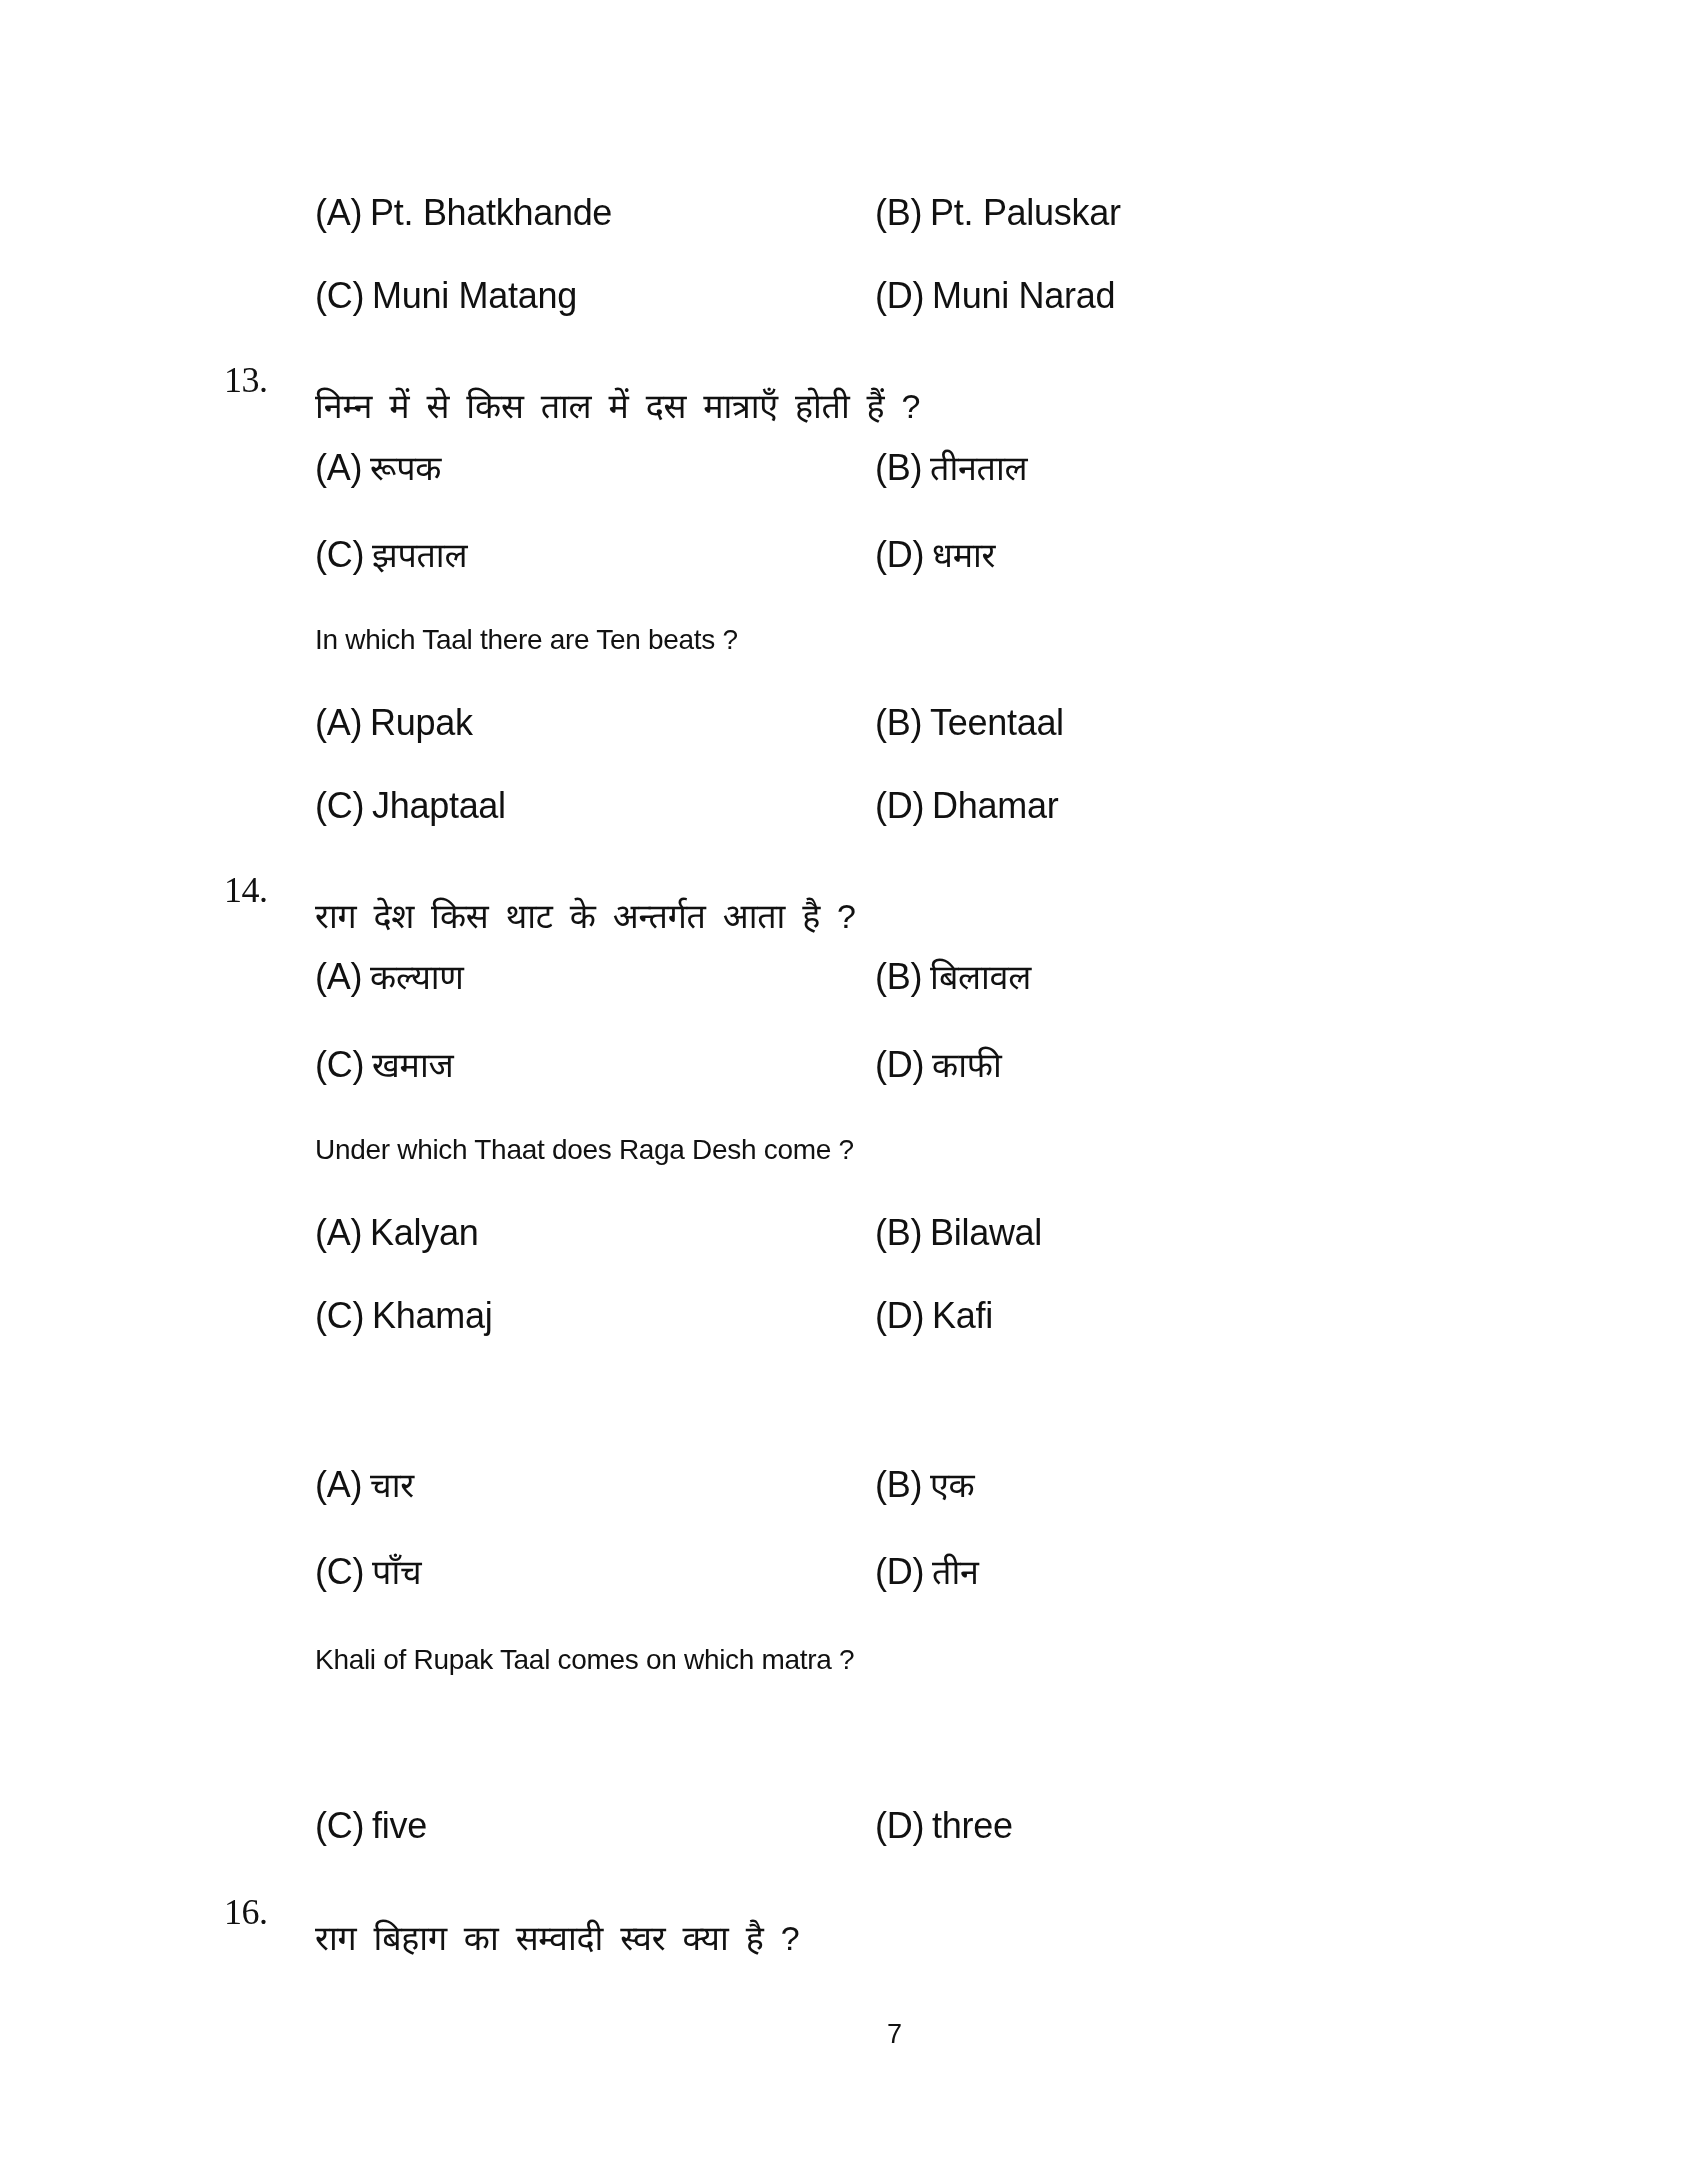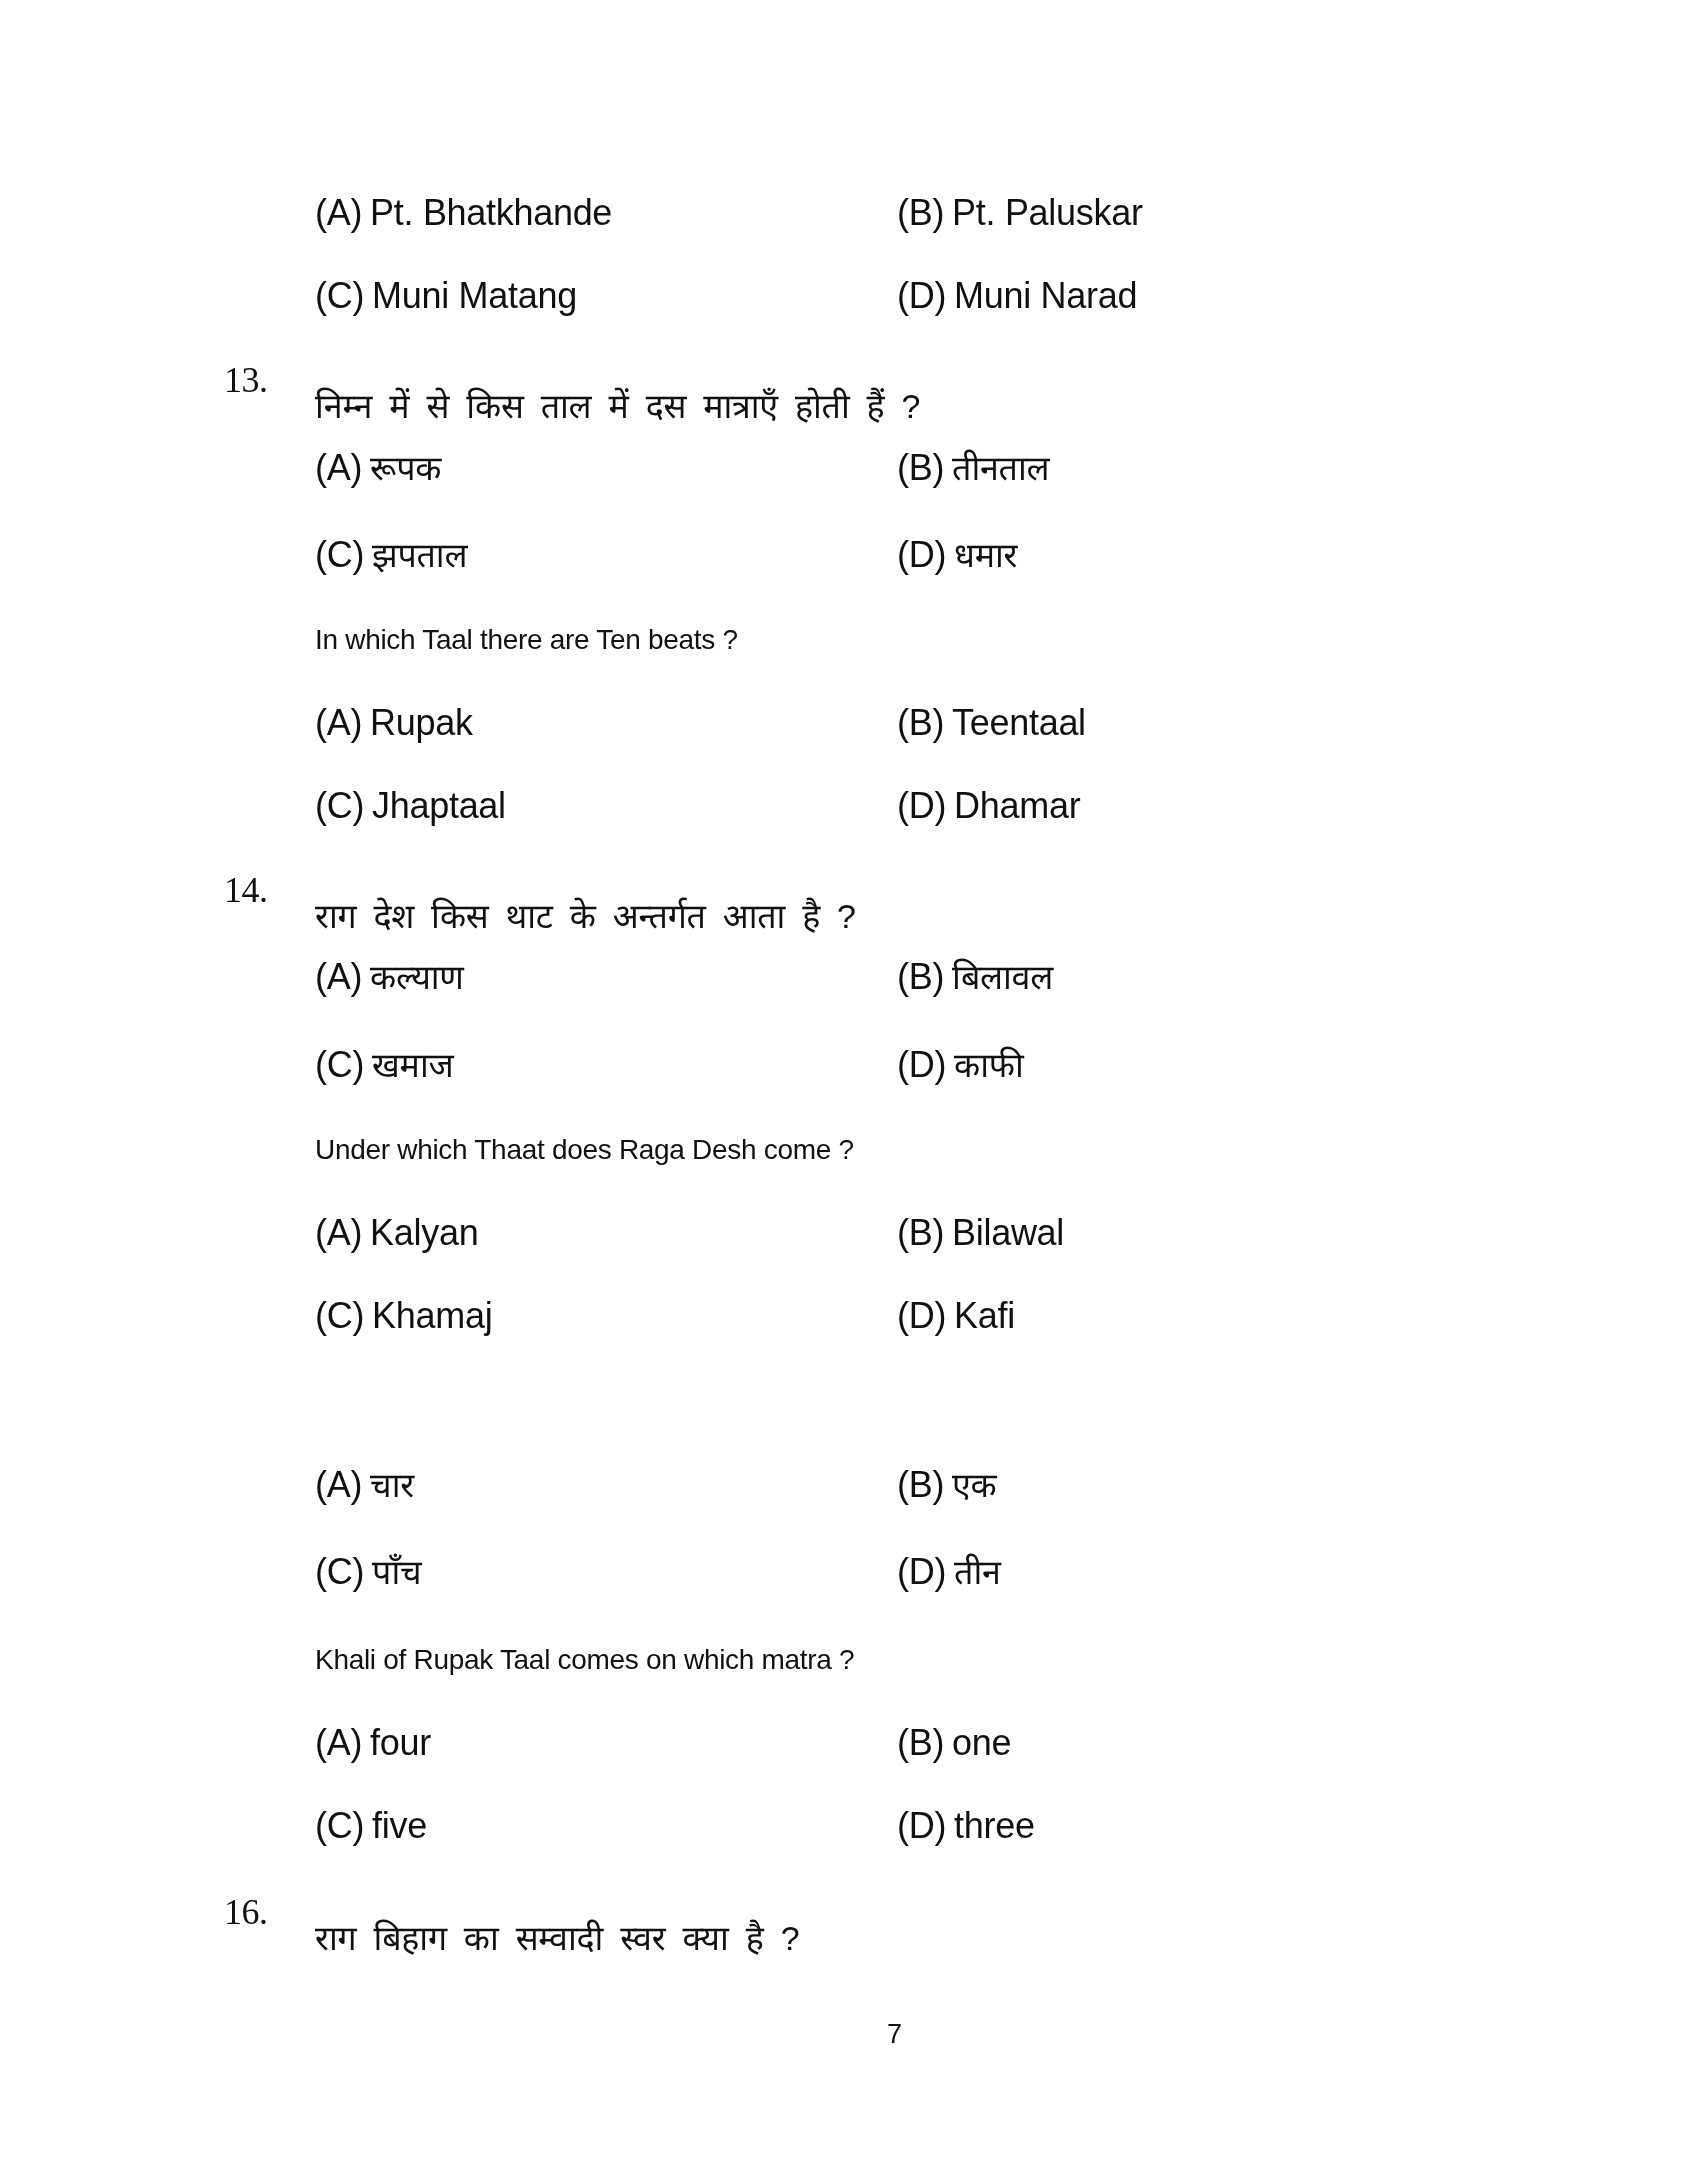--- a/index.html
+++ b/index.html
@@ -51,21 +51,21 @@
       word-spacing: 8px;
       margin-top: 28px;
     }
     .opt {
       position: absolute;
       top: 0;
       font-size: 36px;
       letter-spacing: -0.3px;
     }
     .opt.left { left: 315px; }
-    .opt.right { left: 875px; margin-left: 22px; }
+    .opt.right { left: 875px; }
     .opt .label { margin-right: 8px; }
     .opt .val.hi { font-size: 34px; font-family: Liberation Mono, monospace; }
     .page-number {
       position: absolute;
       left: 887px;
       top: 2016px;
       font-size: 27px;
       line-height: 36px;
     }
   </style>
@@ -135,24 +135,20 @@
     <span class="opt left"><span class="label">(A)</span><span class="val hi">चार</span></span>
     <span class="opt right"><span class="label">(B)</span><span class="val hi">एक</span></span>
   </div>
   <div class="row" style="top:1547px">
     <span class="opt left"><span class="label">(C)</span><span class="val hi">पाँच</span></span>
     <span class="opt right"><span class="label">(D)</span><span class="val hi">तीन</span></span>
   </div>
   <div class="row" style="top:1635px">
     <span class="qtext">Khali of Rupak Taal comes on which matra ?</span>
   </div>
-  <div class="row" style="top:1718px">
-    <span class="opt left"><span class="label">(A)</span><span class="val">four</span></span>
-    <span class="opt right"><span class="label">(B)</span><span class="val">one</span></span>
-  </div>
   <div class="row" style="top:1801px">
     <span class="opt left"><span class="label">(C)</span><span class="val">five</span></span>
     <span class="opt right"><span class="label">(D)</span><span class="val">three</span></span>
   </div>
 
   <div class="row" style="top:1885px">
     <span class="qnum">16.</span>
     <span class="qtext hi">राग बिहाग का सम्वादी स्वर क्या है ?</span>
   </div>
 

